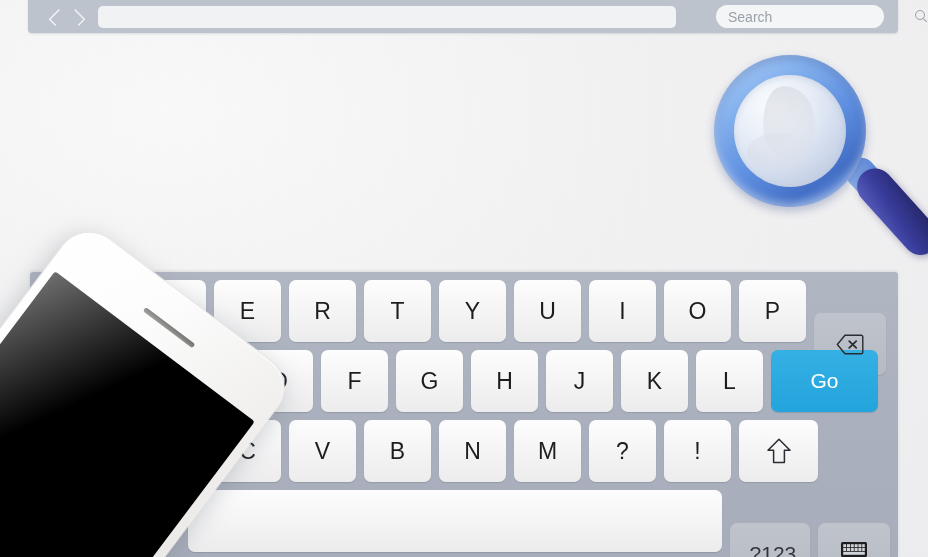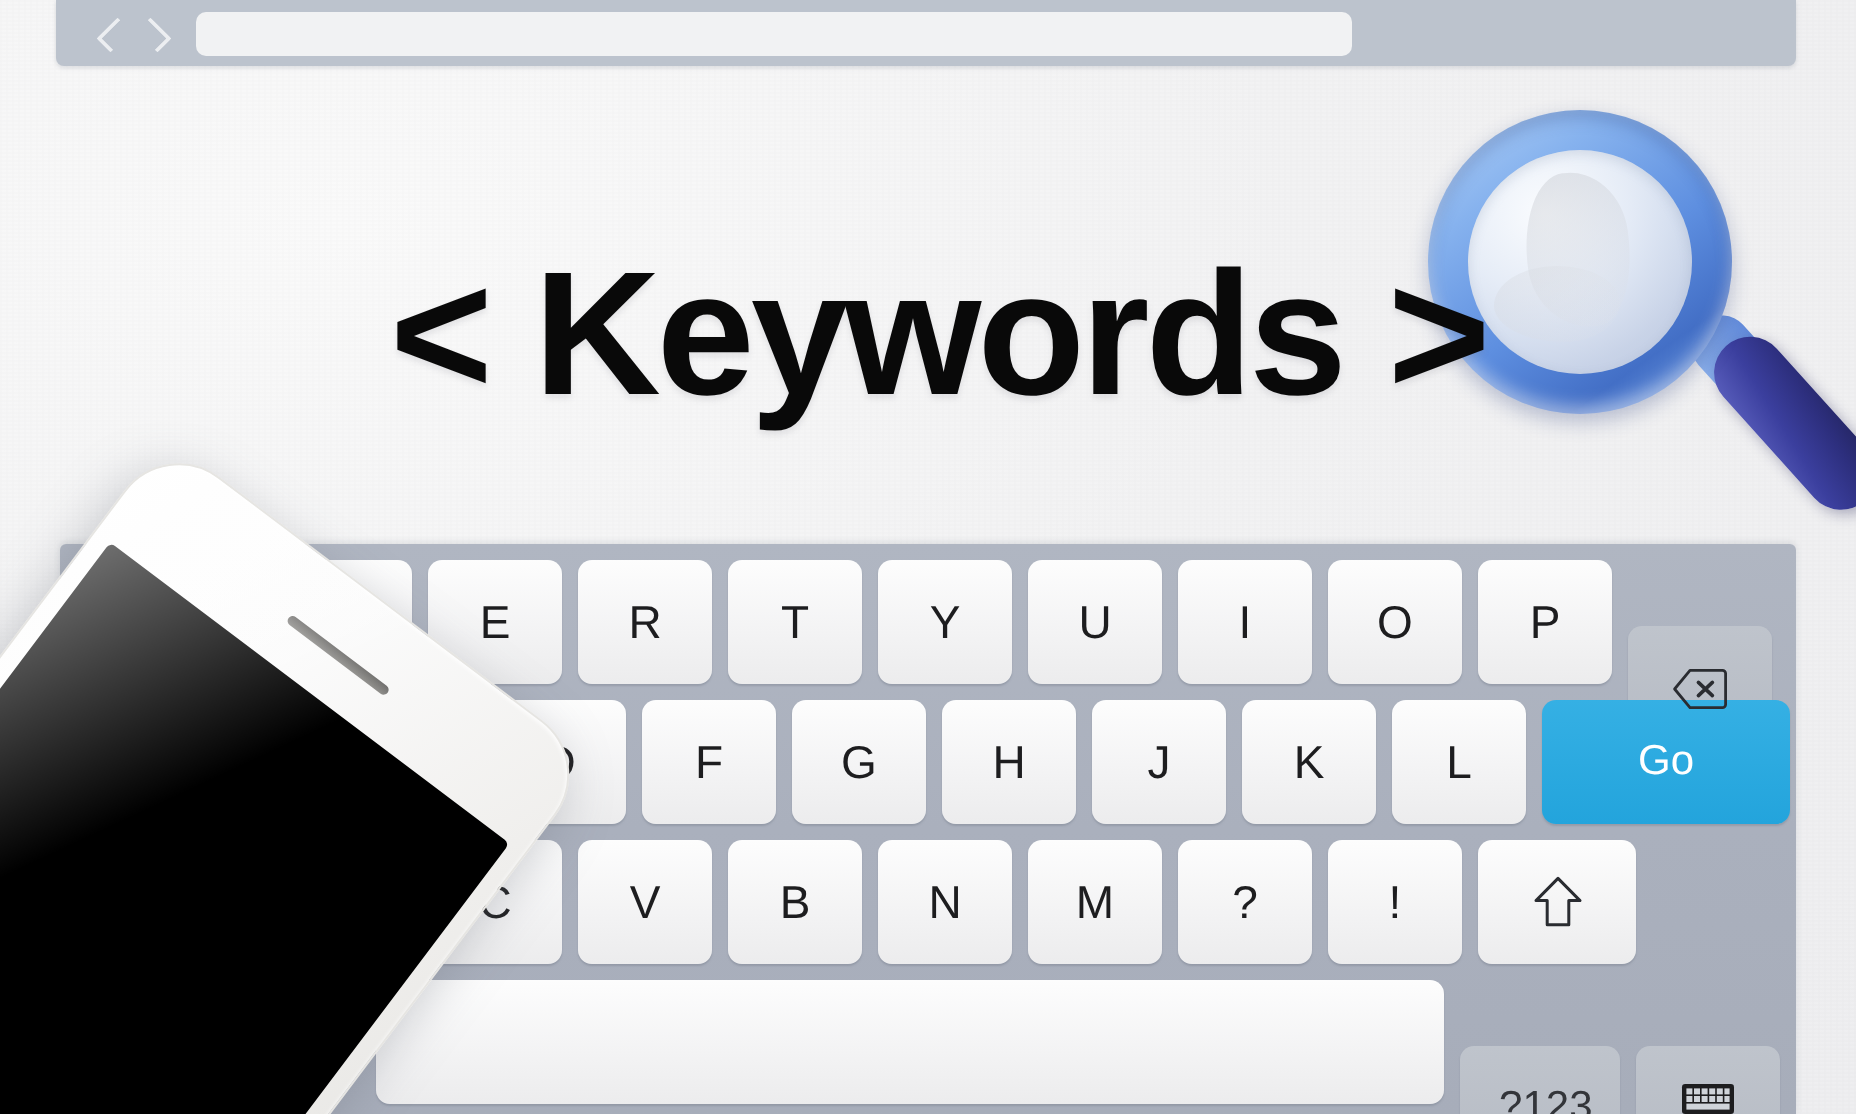--- a/index.html
+++ b/index.html
@@ -262,21 +262,21 @@
   .key.letter { width: 67px; }
   .key.fn-dark {
     background: linear-gradient(180deg, #bfc4cc 0%, #b6bbc4 100%);
     color: #2a2c31;
     margin-top: 33px;
   }
   .key.go {
     background: linear-gradient(180deg, #35b0e4 0%, #23a4dc 100%);
     color: #ffffff;
     font-size: 21px;
-    width: 124px;
+    width: 107px;
   }
   .key.backspace { width: 72px; }
   .key.shift { width: 79px; }
   .key.space { flex: 1; }
   .key.sym123 { width: 80px; font-size: 21px; color: #33353a; }
   .key.dismiss { width: 72px; }
 
   
   #row-1 { padding-left: 26px; }
   #row-2 { padding-left: 58px; }
@@ -350,21 +350,20 @@
   <div id="grain"></div>
 
   <div id="magnifier">
     <div id="mag-neck"></div>
     <div id="mag-handle"></div>
     <div id="mag-ring">
       <div id="mag-lens"></div>
     </div>
   </div>
 
-  <div id="headline">&lt; Keywords &gt;</div>
 
   <div id="keyboard">
 
     <div class="kb-row" id="row-1">
       <div class="key letter">Q</div>
       <div class="key letter">W</div>
       <div class="key letter">E</div>
       <div class="key letter">R</div>
       <div class="key letter">T</div>
       <div class="key letter">Y</div>
@@ -452,15 +451,19 @@
       <div id="phone-glow"></div>
     </div>
   </div>
 
   <div id="browser-bar">
     <div class="nav-chevrons">
       <span class="chev back"></span>
       <span class="chev fwd"></span>
     </div>
     <input id="url-field" type="text" value="" placeholder="" style="">
+    <div id="search-field-wrap">
+      <input id="search-input" type="text" value="" placeholder="Search" style="">
+      <span class="mini-mag"></span>
+    </div>
   </div>
 
 </div>
 
 </body></html>

